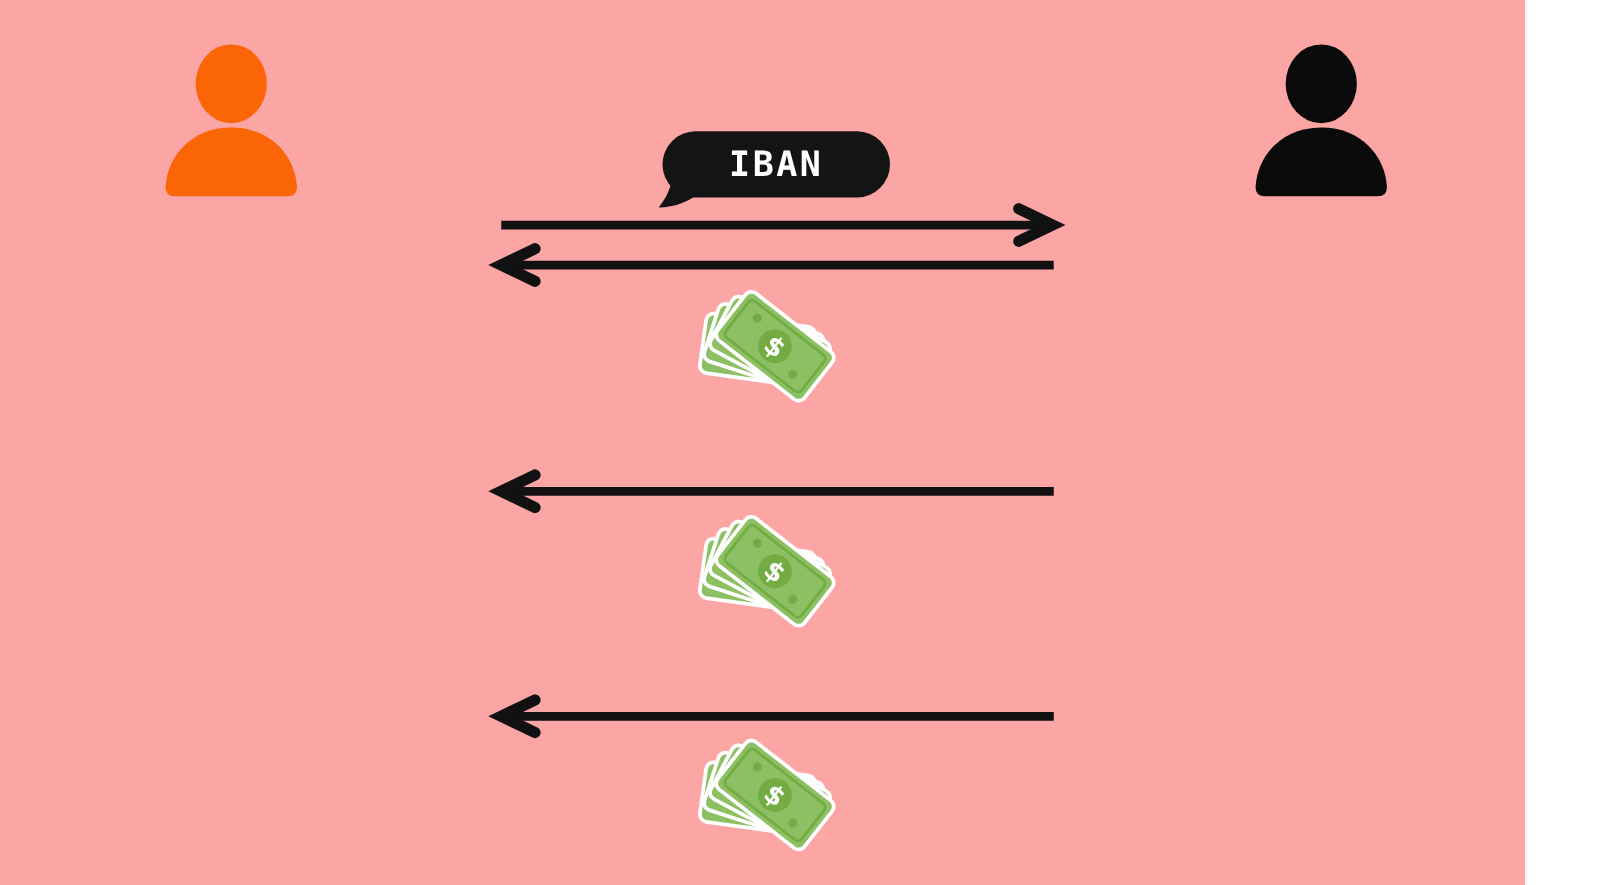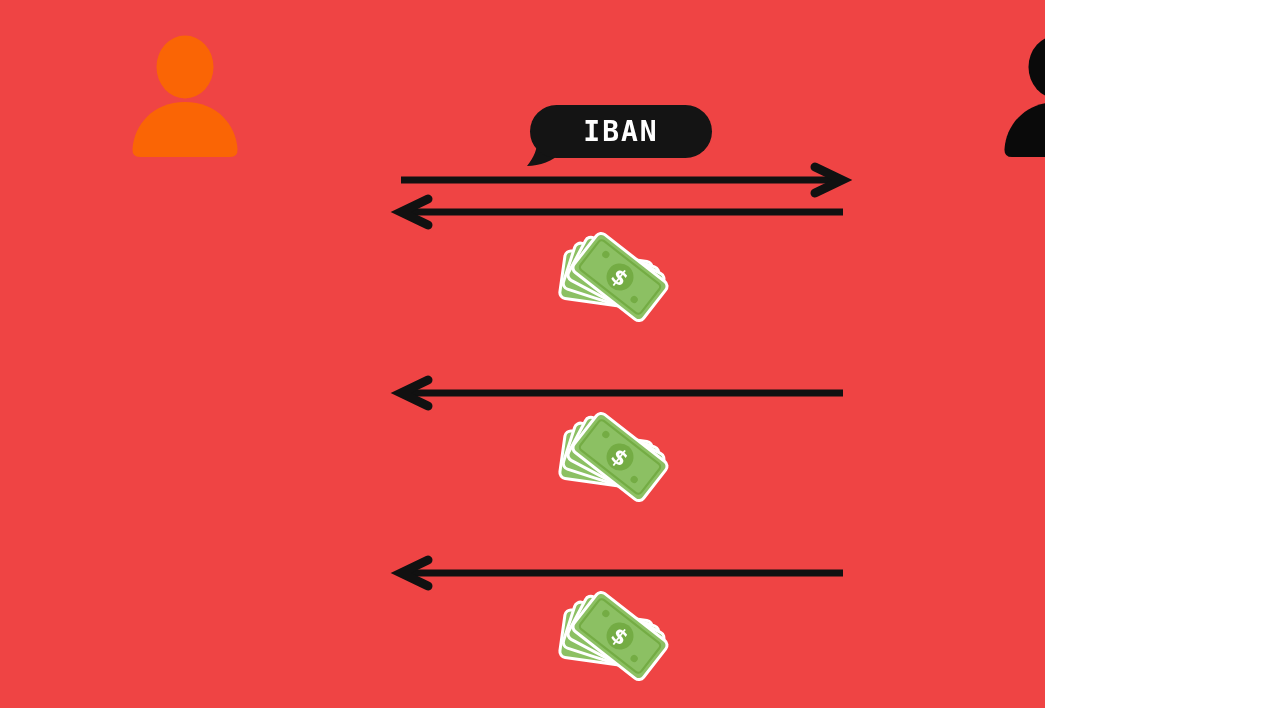--- a/index.html
+++ b/index.html
@@ -1,20 +1,20 @@
 <!DOCTYPE html>
 <html><head>
 <meta charset="utf-8">
 <style>
   html, body { margin: 0; padding: 0; background: #ffffff; }
   .canvas {
     position: relative;
-    width: 1045px;
+    width: 1220px;
     height: 708px;
-    background: #ef4444;
+    background: #fca5a5;
     overflow: hidden;
     font-family: "DejaVu Sans", "Liberation Sans", sans-serif;
   }
   .canvas > svg { position: absolute; left: 0; top: 0; }
   .bubble-label {
     font-family: "DejaVu Sans Mono", "Liberation Mono", monospace;
     font-weight: 700;
     font-size: 28px;
     letter-spacing: 2px;
   }

